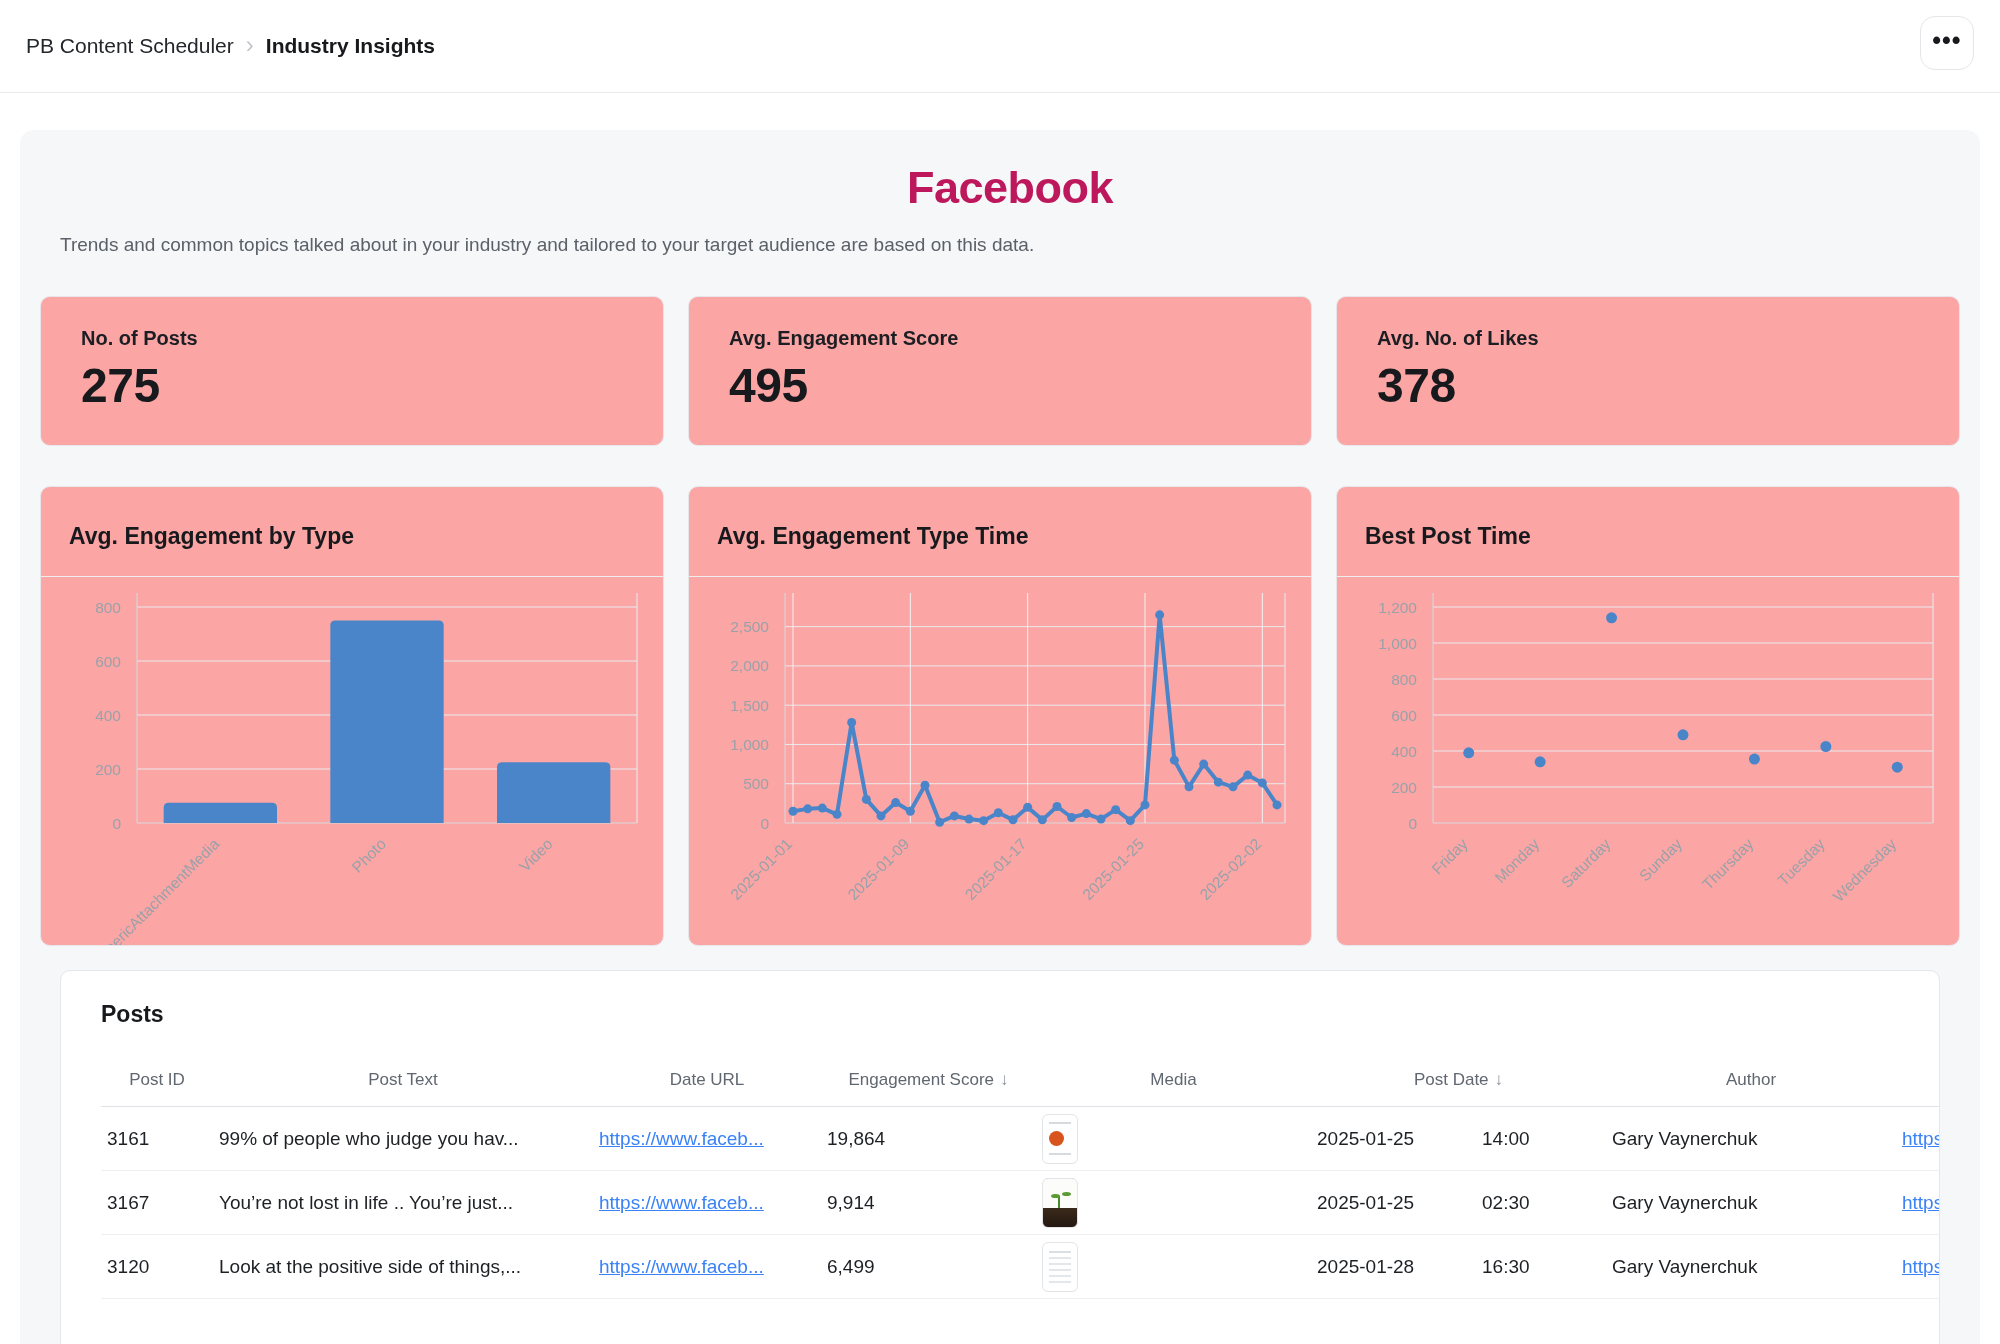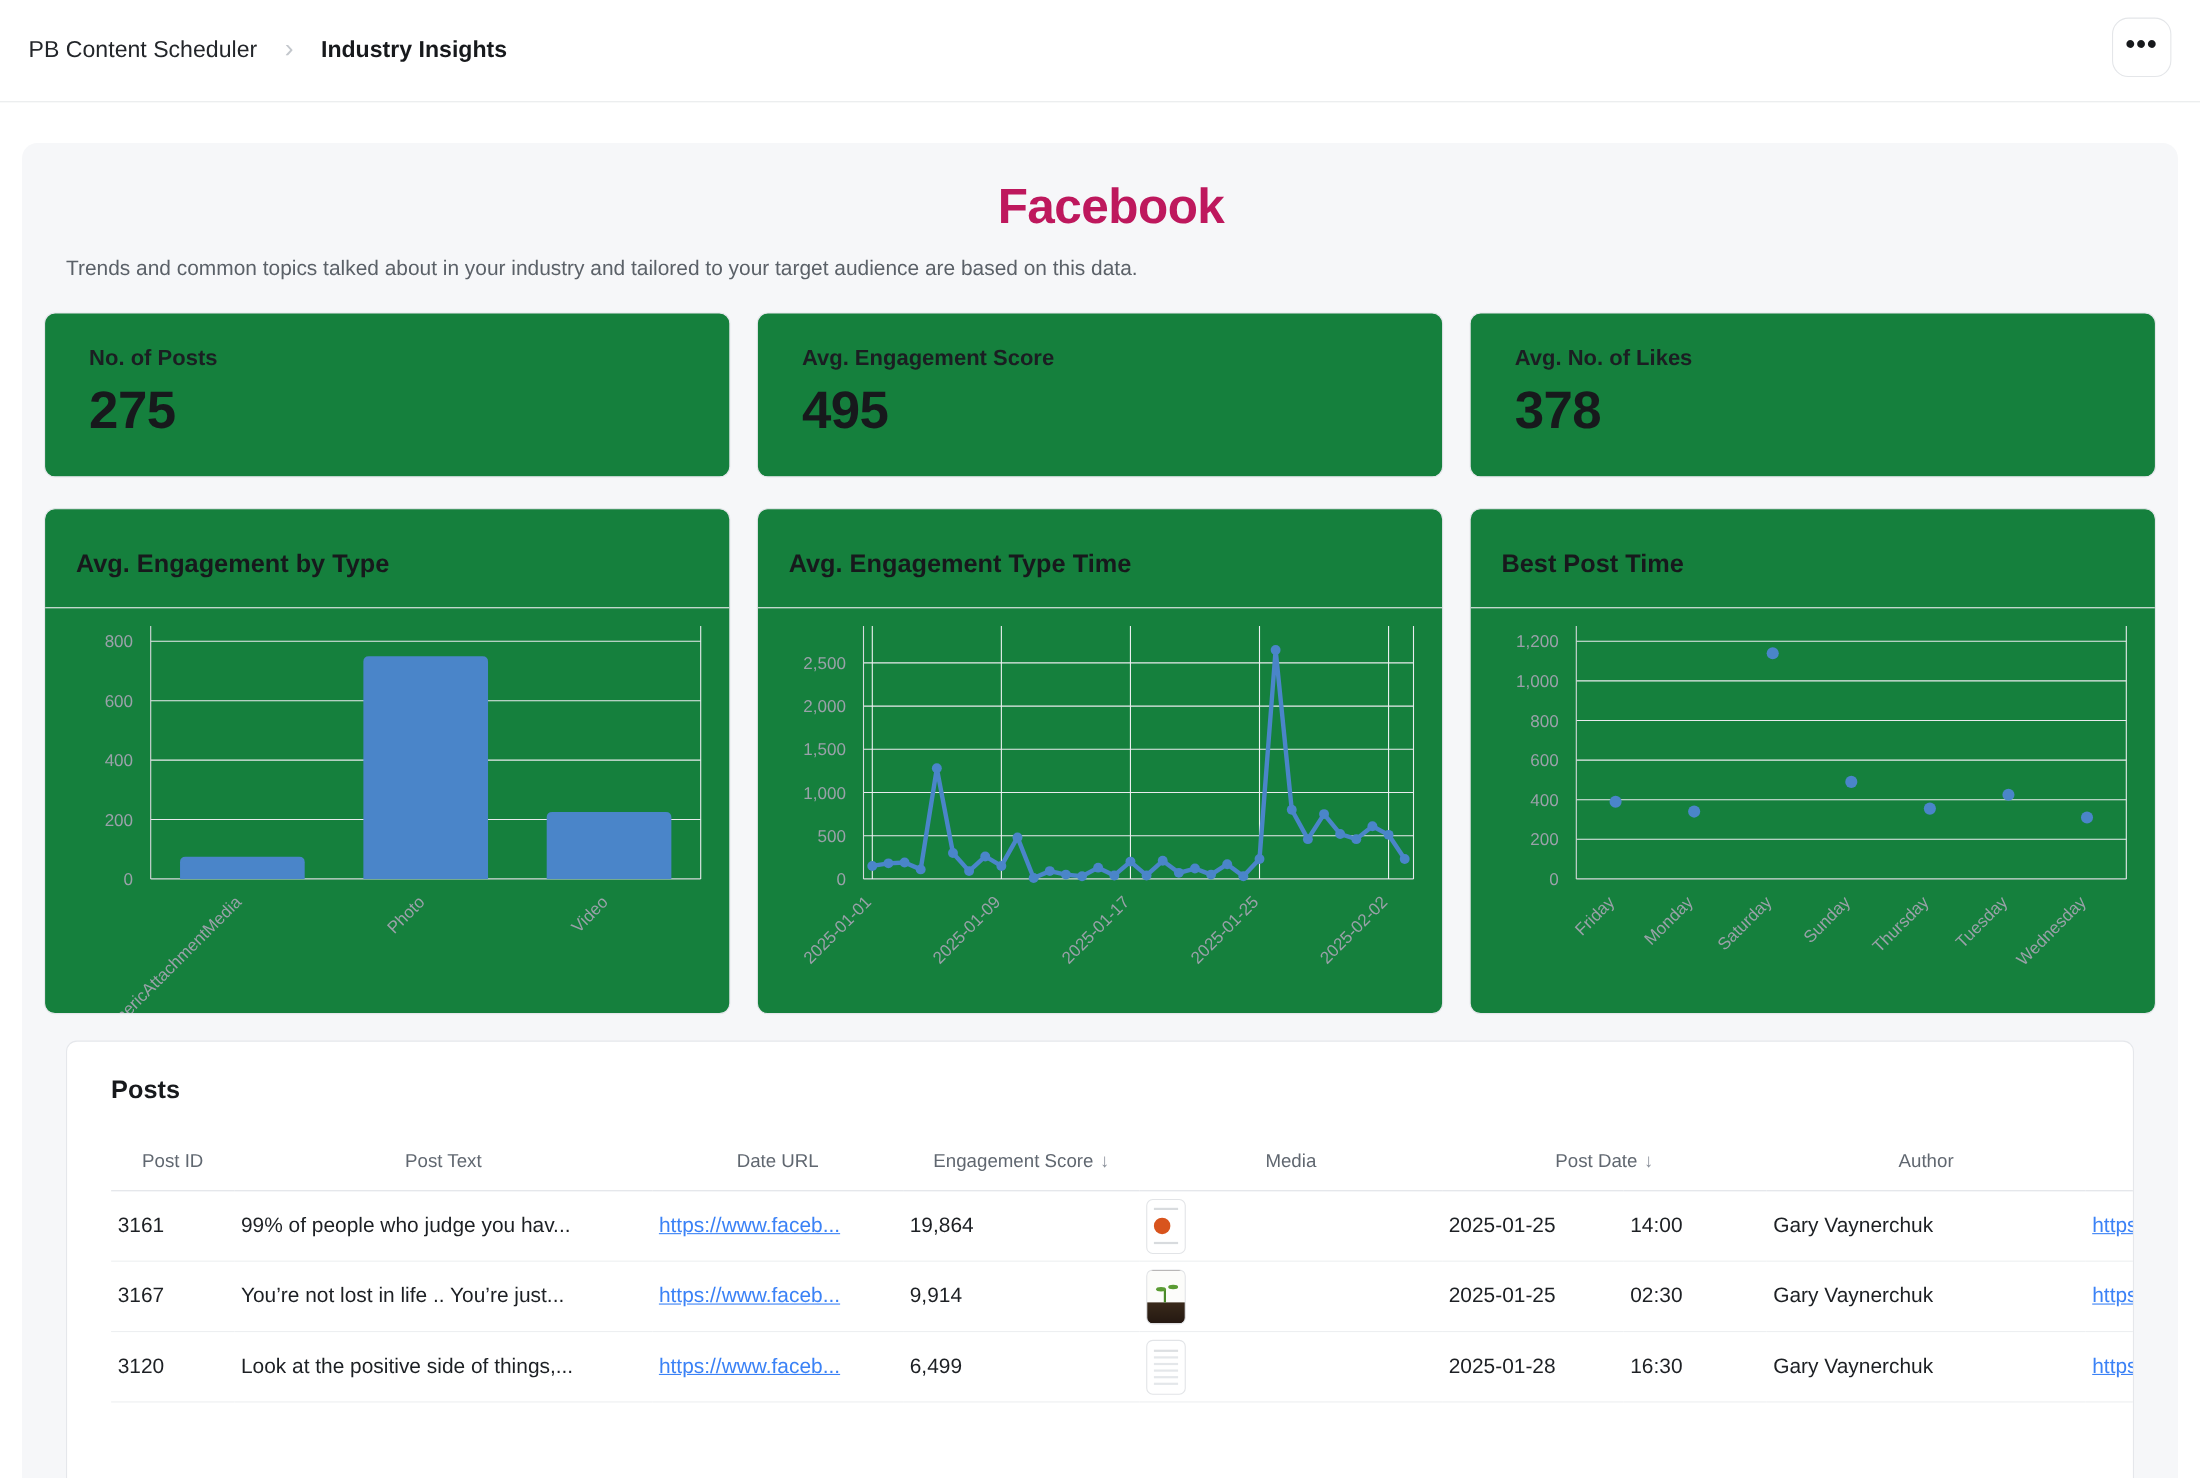--- a/index.html
+++ b/index.html
@@ -1,33 +1,33 @@
 <!DOCTYPE html>
 <html><head>
 <meta charset="utf-8">
 <style>
   html,body{margin:0;padding:0;}
   body{width:2000px;height:1344px;overflow:hidden;background:#fff;
        font-family:"Liberation Sans","DejaVu Sans",sans-serif;color:#1d2024;}
   .topbar{height:93px;background:#fff;border-bottom:1px solid #e8eaec;position:relative;
           display:flex;align-items:center;padding:0 26px;box-sizing:border-box;}
-  .crumbs{display:flex;align-items:flex-start;gap:25px;font-size:21px;}
+  .crumbs{display:flex;align-items:flex-start;gap:12px;font-size:21px;}
   .crumb-parent{color:#23262a;}
   .crumb-sep{color:#c3c7cc;font-size:24px;line-height:1;transform:translateY(-1px);}
   .crumb-current{font-weight:700;color:#17191c;}
   .more-btn{position:absolute;right:26px;top:16px;width:54px;height:54px;background:#fff;
             border:1px solid #e4e6e9;border-radius:15px;display:flex;align-items:center;
             justify-content:center;cursor:pointer;}
   .more-btn span{font-size:25px;font-weight:700;color:#17191c;letter-spacing:1px;line-height:0;transform:translateY(-3px);}
   .main-card{margin:37px 20px 0;background:#f6f7f9;border-radius:14px;padding:32px 20px 40px;
              box-sizing:border-box;min-height:1400px;}
   .page-title{font-size:45px;font-weight:700;color:#be185d;margin:0 0 0 20px;letter-spacing:-.5px;text-align:center;}
   .page-subtitle{font-size:19px;color:#5b6168;margin:20px 0 0 20px;}
   .row{display:flex;gap:24px;margin-top:28px;}
-  .card{background:#15803d;border:1px solid #e5e7eb;border-radius:10px;box-sizing:border-box;flex:1;}
+  .card{background:#fca5a5;border:1px solid #e5e7eb;border-radius:10px;box-sizing:border-box;flex:1;margin-top:12px;}
   .stat-card{height:150px;padding:30px 40px;}
   .stat-label{font-size:20px;font-weight:600;color:#1b1e22;}
   .stat-value{font-size:48px;font-weight:700;color:#17191c;margin-top:8px;letter-spacing:-.5px;}
   .chart-card{height:460px;overflow:hidden;}
   .chart-title{padding:36px 28px 26px;font-size:23px;font-weight:700;color:#17191c;
                border-bottom:1px solid #ecedef;}
   .chart-body{padding:4px 12px 0;}
   svg text.tick{font-size:15.5px;fill:#9aa1a9;font-family:"Liberation Sans","DejaVu Sans",sans-serif;}
   .posts-card{margin:24px 20px 0;background:#fff;border:1px solid #e5e7eb;border-radius:10px;
               padding:30px 40px;box-sizing:border-box;min-height:430px;overflow:hidden;}

